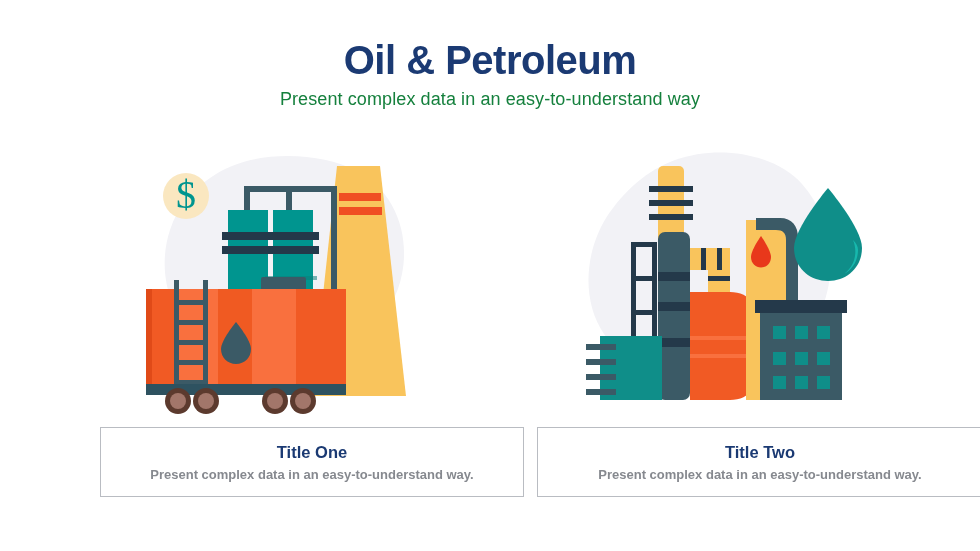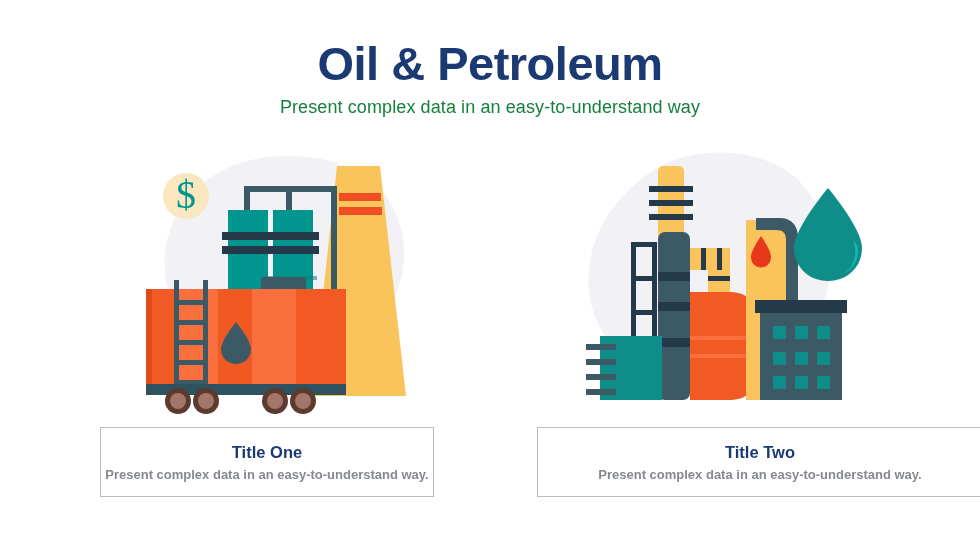--- a/index.html
+++ b/index.html
@@ -20,21 +20,21 @@
 
   
   .header {
     position: absolute;
     top: 38px;
     left: 0;
     width: 980px;
     text-align: center;
   }
   .title {
-    font-size: 47px;
+    font-size: 40px;
     font-weight: 700;
     color: #1b3a73;
     letter-spacing: -0.5px;
     line-height: 1.1;
   }
   .subtitle {
     margin-top: 7px;
     font-size: 18px;
     color: #15803d;
     font-weight: 400;
@@ -56,21 +56,21 @@
     position: absolute;
     top: 427px;
     height: 70px;
     border: 1px solid #b9bcc2;
     background: #ffffff;
     display: flex;
     flex-direction: column;
     align-items: center;
     justify-content: center;
   }
-  .card-left  { left: 100px; width: 334px; }
+  .card-left  { left: 100px; width: 424px; }
   .card-right { left: 537px; width: 446px; justify-content: center; }
 
   .card-title {
     font-size: 16.5px;
     font-weight: 700;
     color: #1b3a73;
     margin-bottom: 5px;
   }
   .card-text {
     font-size: 13px;

